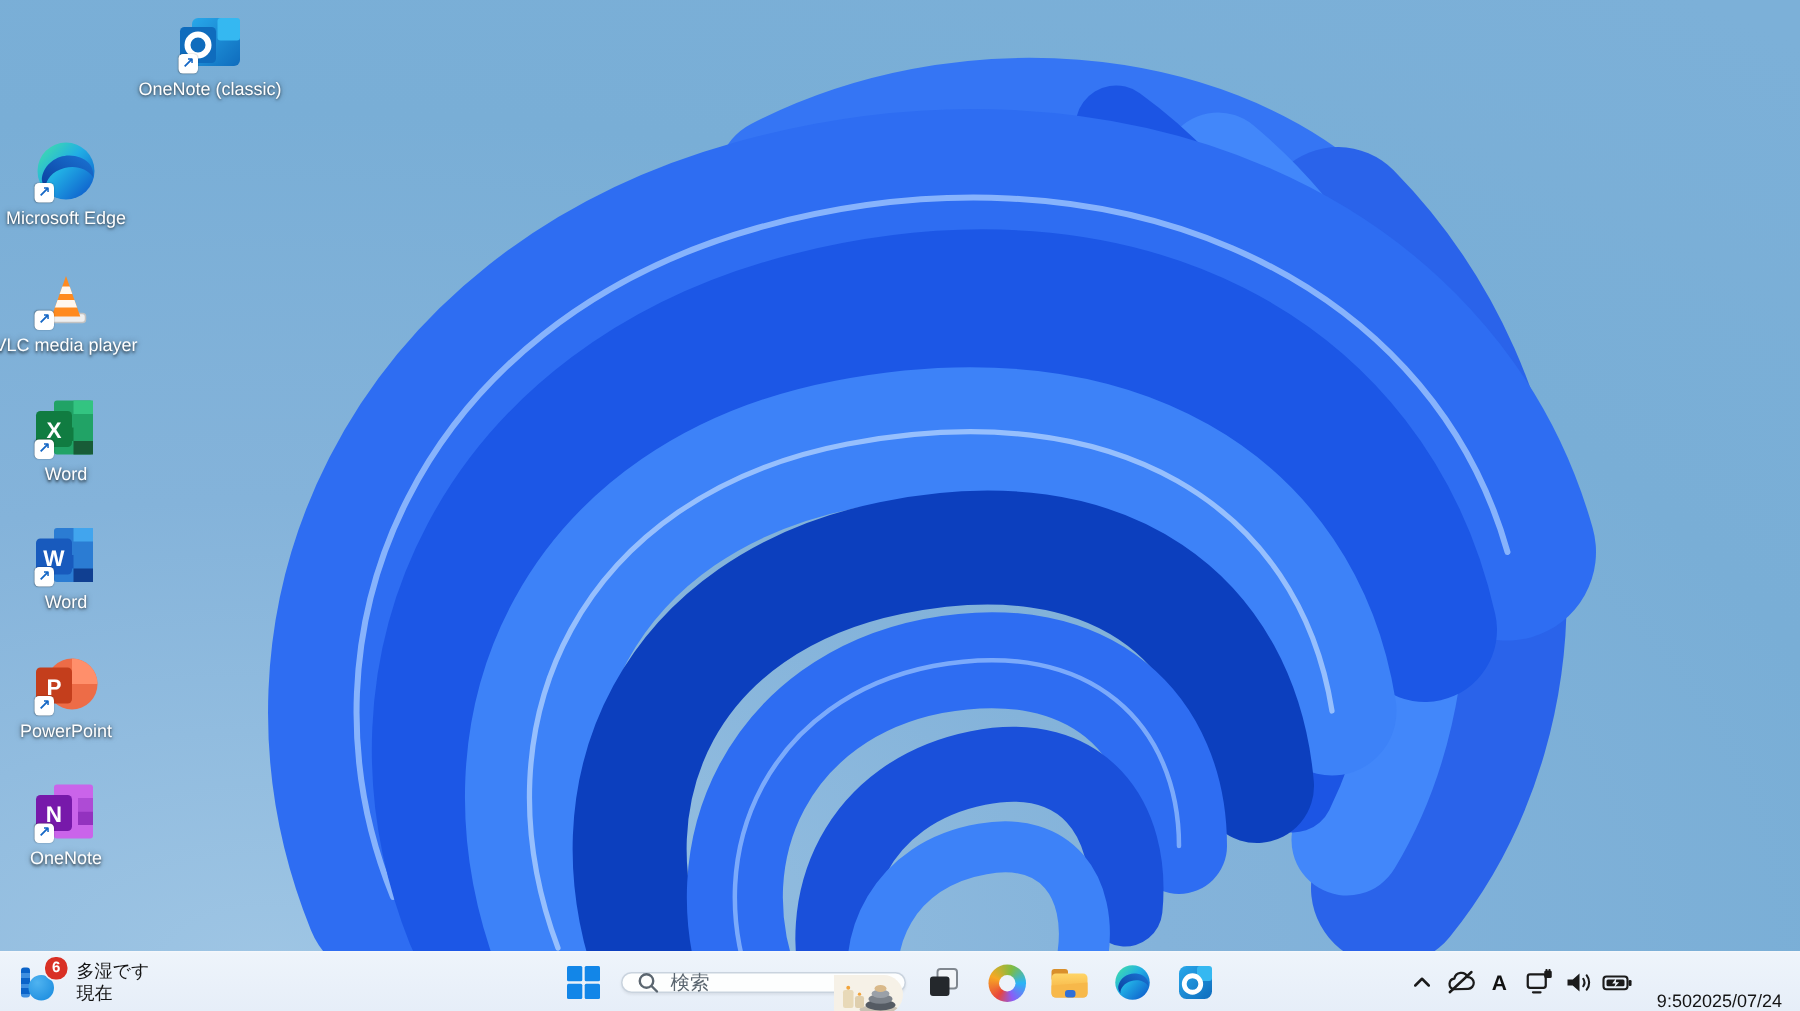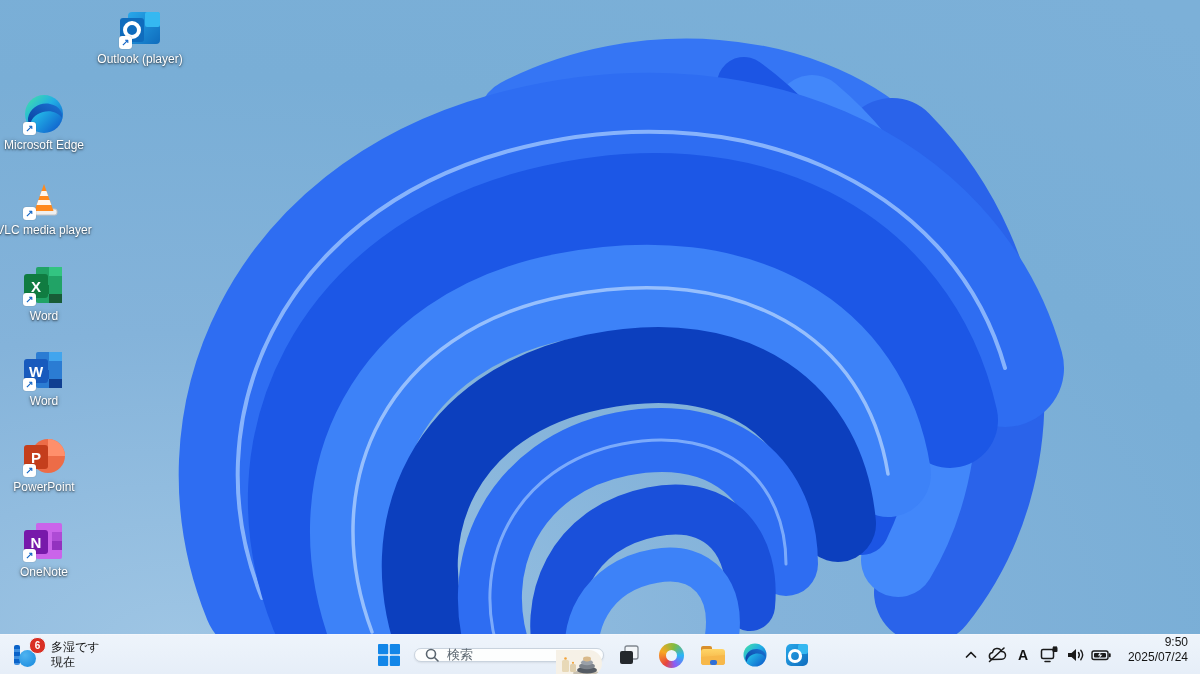--- a/index.html
+++ b/index.html
@@ -35,21 +35,21 @@
     border:1px solid #c9d3de;box-shadow:0 1px 2px rgba(0,0,0,.08);display:flex;align-items:center;
     padding-left:10px;box-sizing:border-box;cursor:pointer;}
   .searchtxt{font-size:13px;color:#5b6670;margin-left:8px;}
   .searchimg{position:absolute;right:1px;top:1px;width:46px;height:26px;border-radius:0 13px 13px 0;overflow:hidden;}
   .copilot{width:25px;height:25px;border-radius:50%;position:relative;
     background:conic-gradient(from 215deg,#e8453c,#f7a823 22%,#7fbc42 45%,#29b5f6 65%,#8b5cf6 85%,#e8453c);}
   .copilot::after{content:"";position:absolute;left:7px;top:7px;width:11px;height:11px;border-radius:50%;background:#edf3fa;}
   .tray{position:absolute;right:4px;top:0;height:40px;display:flex;align-items:center;}
   .ticon{width:26px;height:40px;display:flex;align-items:center;justify-content:center;cursor:pointer;border-radius:4px;}
   .ime{font-size:14px;font-weight:600;color:#111;}
-  .clock{margin-left:6px;padding:0 8px;height:40px;display:flex;flex-direction:column;
+  .clock{margin-left:6px;padding:0 8px;height:40px;display:flex;justify-content:center;
     align-items:flex-end;font-size:12px;line-height:15px;color:#141414;cursor:pointer;}
 </style>
 </head>
 <body>
 
 <div class="desktop">
 
   <svg class="wallpaper" viewBox="0 0 1200 674" width="1200" height="674">
     <g fill="none" stroke-linecap="round">
       <path d="M520 120 C 640 58 800 70 888 150" stroke="#3575f4" stroke-width="84"></path>
@@ -84,21 +84,21 @@
               <stop offset="1" stop-color="#0f6cbd"></stop>
             </linearGradient>
           </defs>
         <rect x="10" y="4" width="32" height="32" rx="4" fill="url(#gOut)"></rect>
         <rect x="27" y="4" width="15" height="15" rx="2" fill="#35b8f1"></rect>
         <rect x="2" y="10" width="24" height="24" rx="3" fill="#0f6cbd"></rect>
         <circle cx="14" cy="22" r="7" fill="none" stroke="#fff" stroke-width="4"></circle>
       </svg>
       <span class="sc">↗</span>
     </div>
-    <div class="dlabel">Outlook (player)</div>
+    <div class="dlabel">OneNote (classic)</div>
   </div>
 
   <div class="dicon" style="left:6px;top:92px">
     <div class="glyph">
       <svg width="44" height="44" viewBox="0 0 44 44">
         <defs>
           <linearGradient id="ge1" x1="0" y1="0" x2="1" y2="1">
             <stop offset="0" stop-color="#45e5a2"></stop>
               <stop offset=".45" stop-color="#21aee5"></stop>
               <stop offset="1" stop-color="#0b50c8"></stop>

